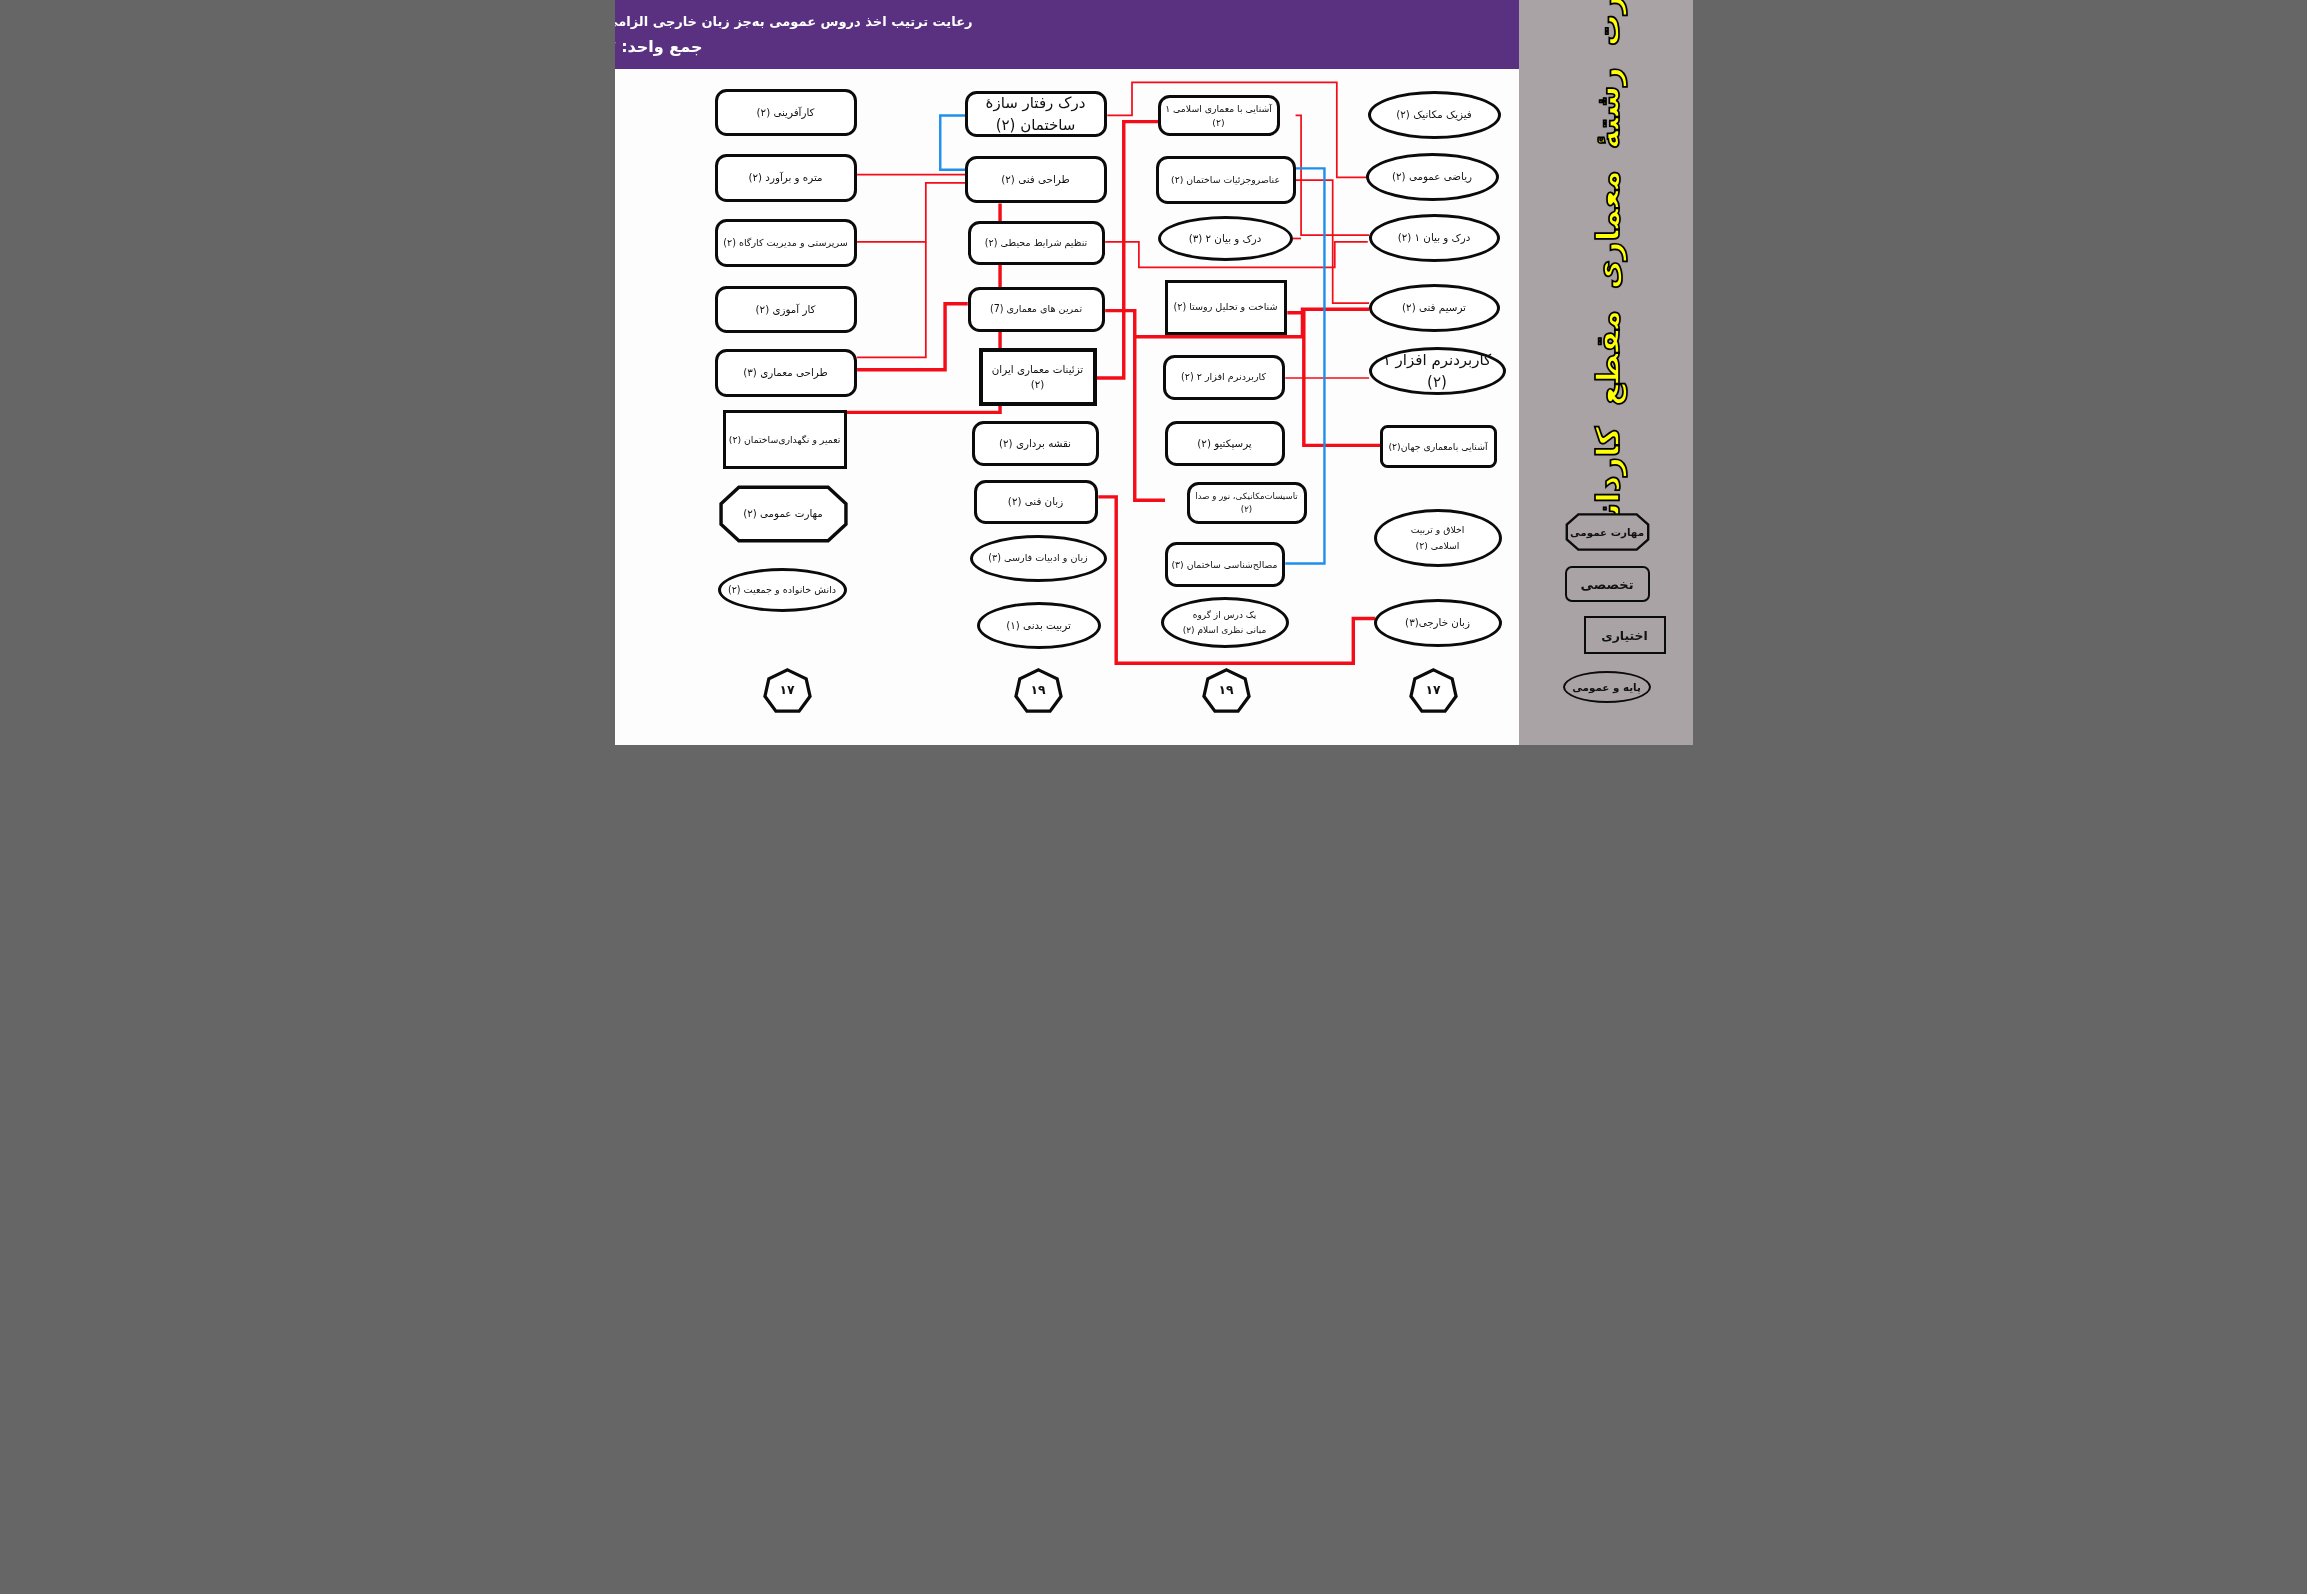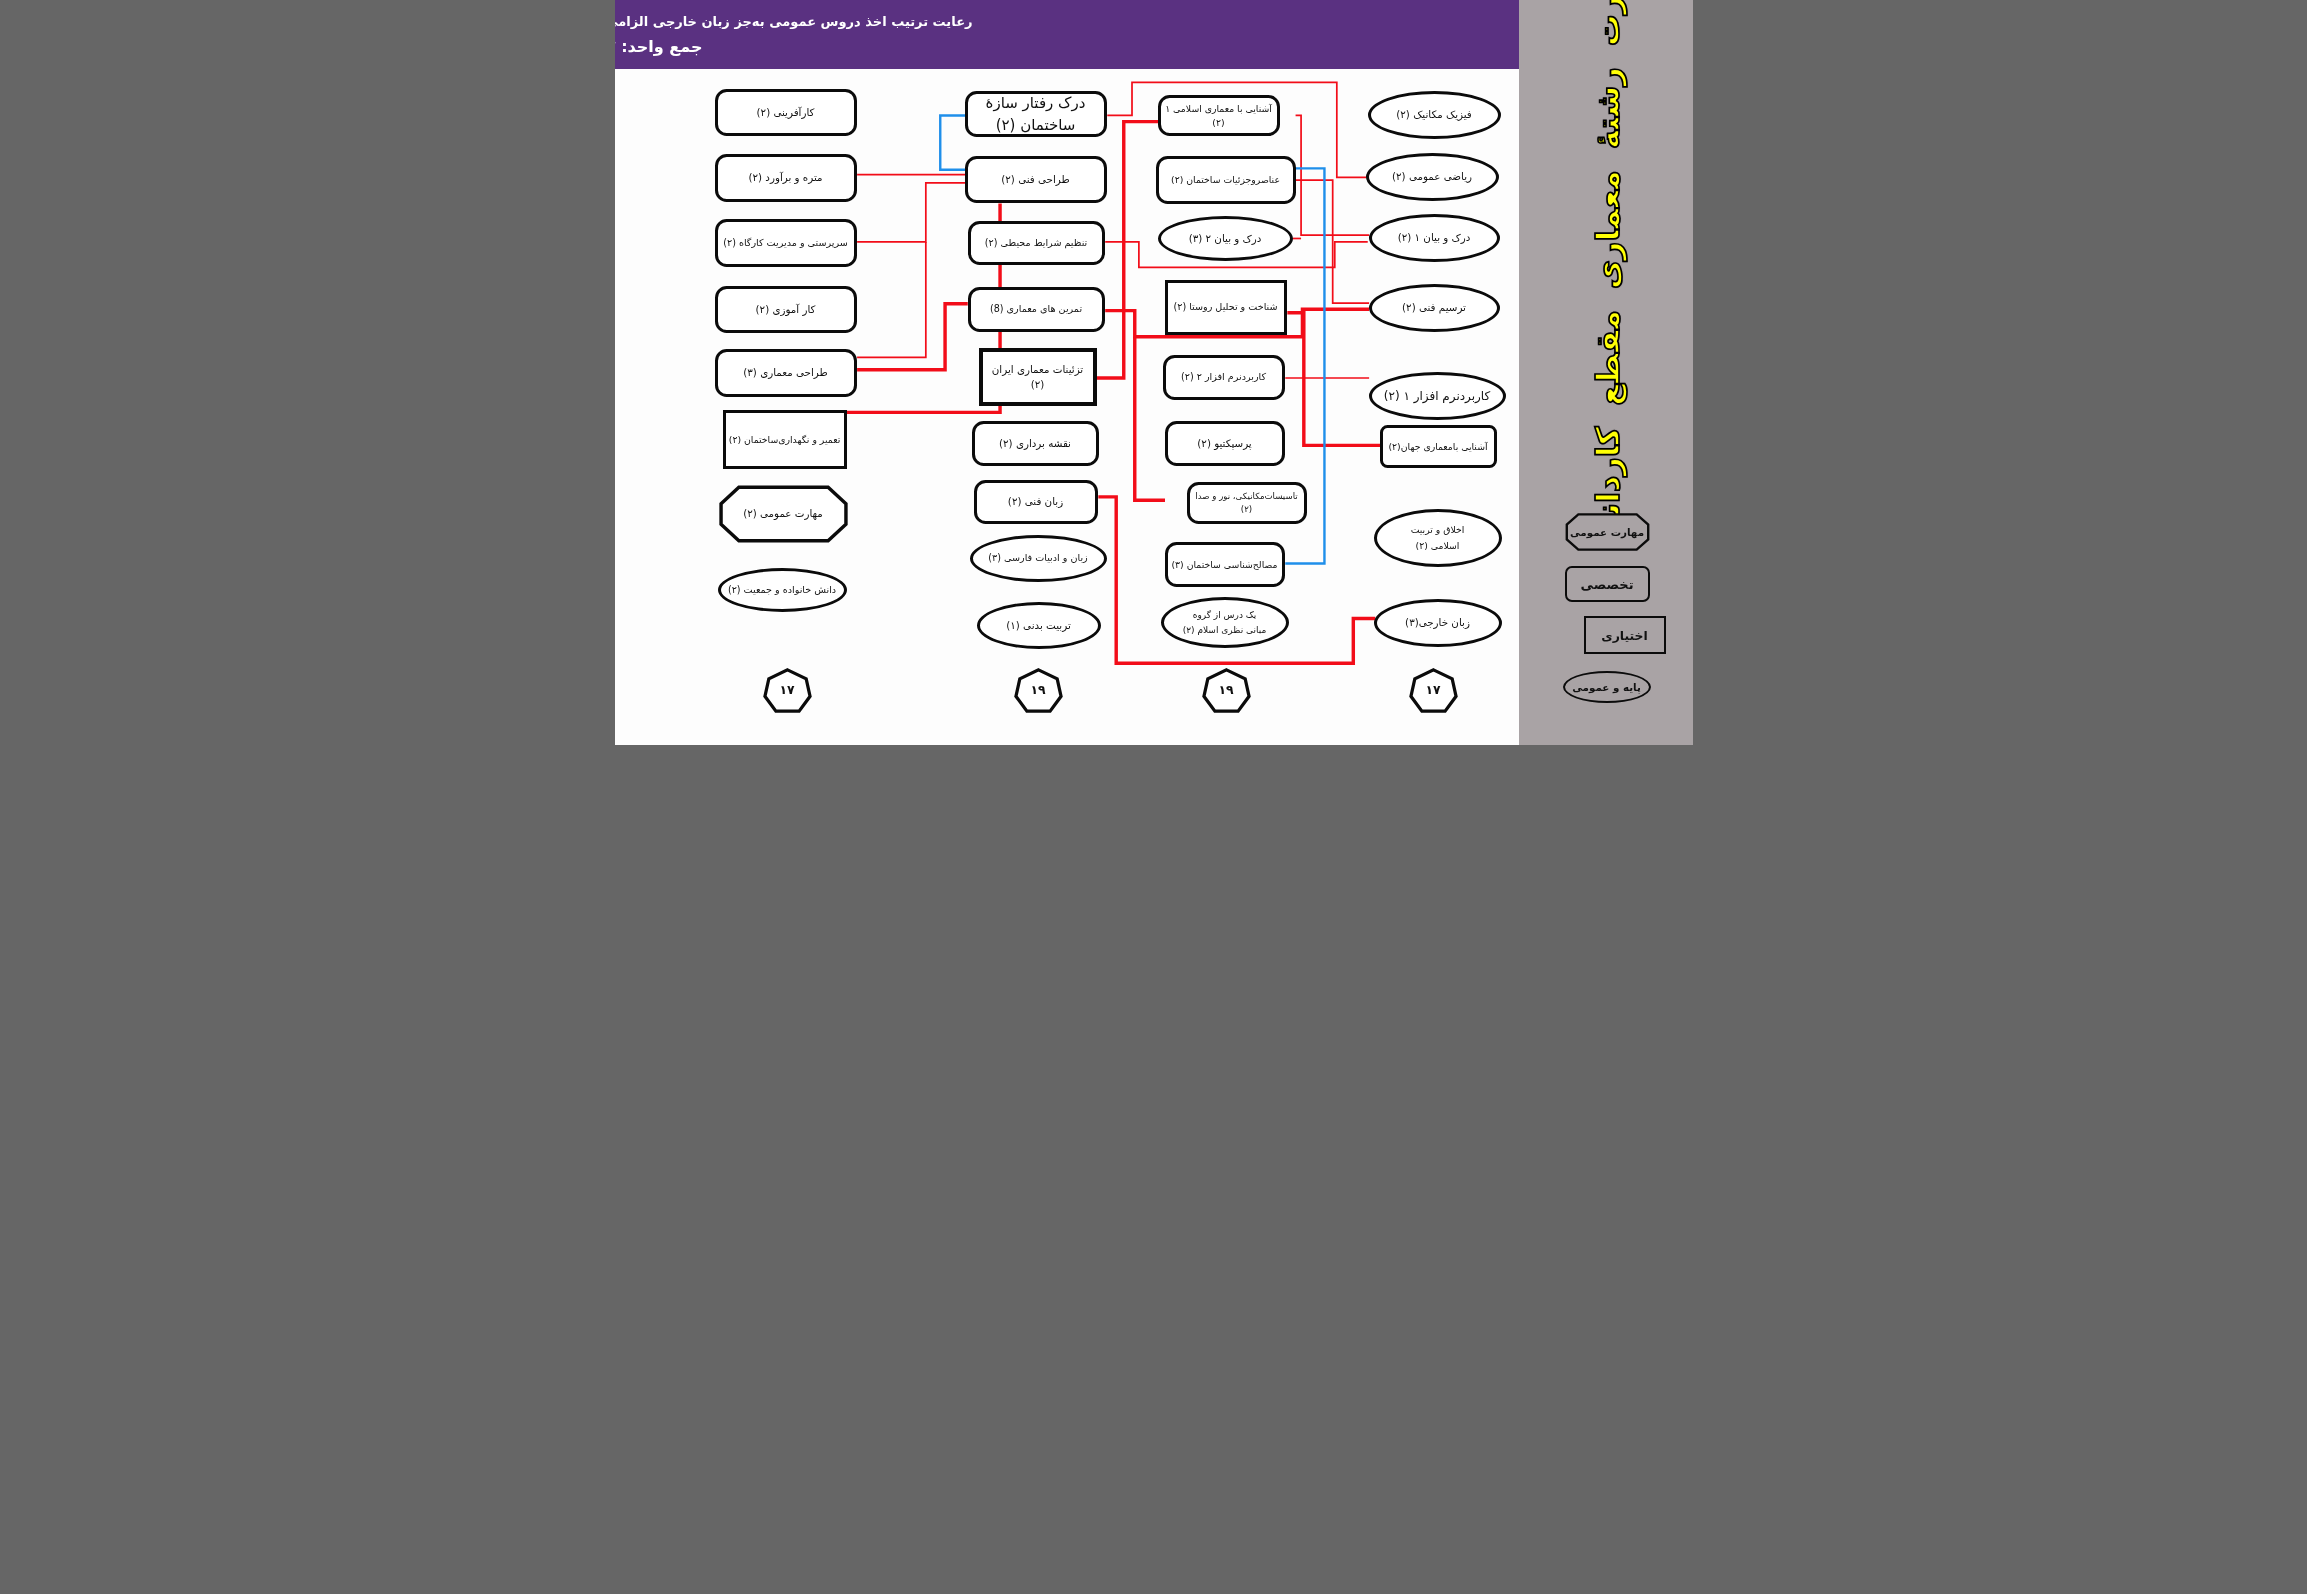--- a/index.html
+++ b/index.html
@@ -126,21 +126,21 @@
   <div class="node rbox" style="left:350px;top:91px;width:142px;height:46px;font-size:15px;">
       <span>درک رفتار سازهٔ ساختمان (۲)</span>
     </div>
   <div class="node rbox" style="left:350px;top:156px;width:142px;height:47px;">
       <span>طراحی فنی (۲)</span>
     </div>
   <div class="node rbox" style="left:353px;top:221px;width:137px;height:44px;font-size:9.6px;">
       <span>تنظیم شرایط محیطی (۲)</span>
     </div>
   <div class="node rbox" style="left:353px;top:287px;width:137px;height:45px;font-size:9.6px;">
-      <span>تمرین های معماری  (8)</span>
+      <span>تمرین های معماری  (7)</span>
     </div>
   <div class="node sbox" style="left:364px;top:348px;width:118px;height:58px;border-width:4.1px;flex-direction:column;">
     <span>تزئینات معماری ایران</span>
     <span>(۲)</span>
   </div>
   <div class="node rbox" style="left:357px;top:421px;width:127px;height:45px;">
       <span>نقشه برداری (۲)</span>
     </div>
   <div class="node rbox" style="left:359px;top:480px;width:124px;height:44px;">
       <span>زبان فنی (۲)</span>
@@ -198,21 +198,21 @@
     </div>
   <div class="node ell" style="left:751px;top:153px;width:133px;height:48px;">
       <span>ریاضی عمومی  (۲)</span>
     </div>
   <div class="node ell" style="left:754px;top:214px;width:131px;height:48px;">
       <span>درک و بیان ۱ (۲)</span>
     </div>
   <div class="node ell" style="left:754px;top:284px;width:131px;height:48px;">
       <span>ترسیم فنی (۲)</span>
     </div>
-  <div class="node ell" style="left:754px;top:372px;width:137px;height:48px;font-size:12px;text-align:center;">
+  <div class="node ell" style="left:754px;top:347px;width:137px;height:48px;font-size:15px;text-align:center;">
       <span>کاربردنرم افزار ۱  (۲)</span>
     </div>
   <div class="node rbox" style="left:765px;top:425px;width:117px;height:43px;border-radius:7.6px;font-size:9.3px;">
       <span>آشنایی بامعماری جهان(۲)</span>
     </div>
   <div class="node ell" style="left:759px;top:509px;width:128px;height:58px;font-size:9.3px;flex-direction:column;line-height:1.7;">
     <span>اخلاق و تربیت</span>
     <span>اسلامی (۲)</span>
   </div>
   <div class="node ell" style="left:759px;top:599px;width:128px;height:48px;">

